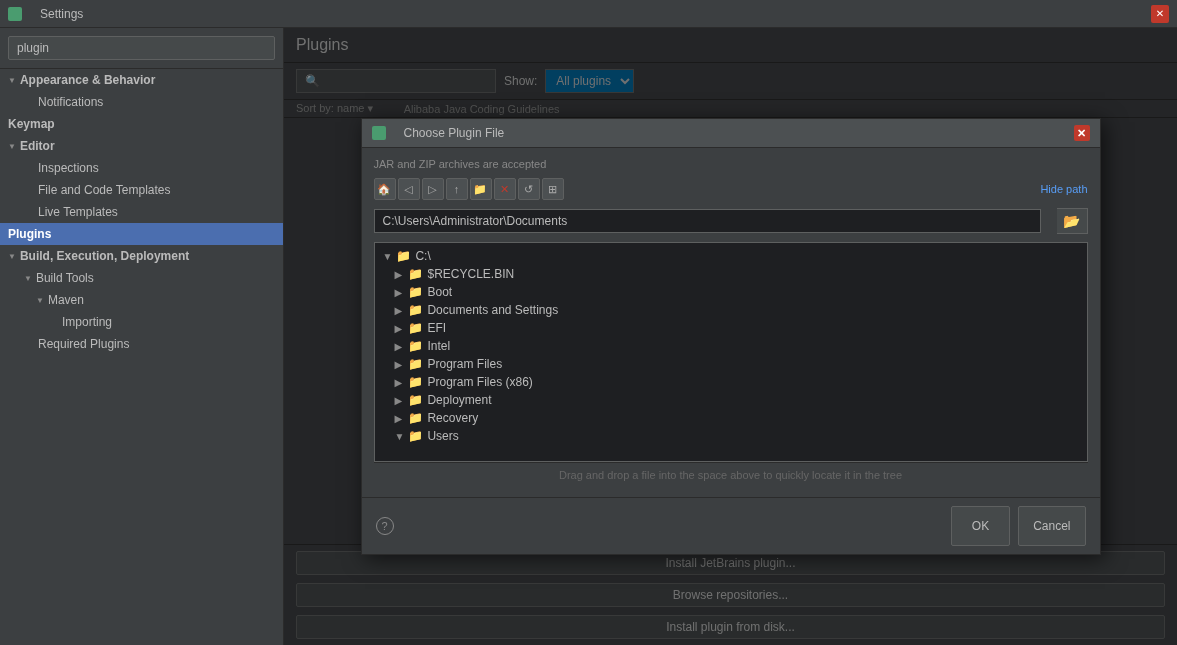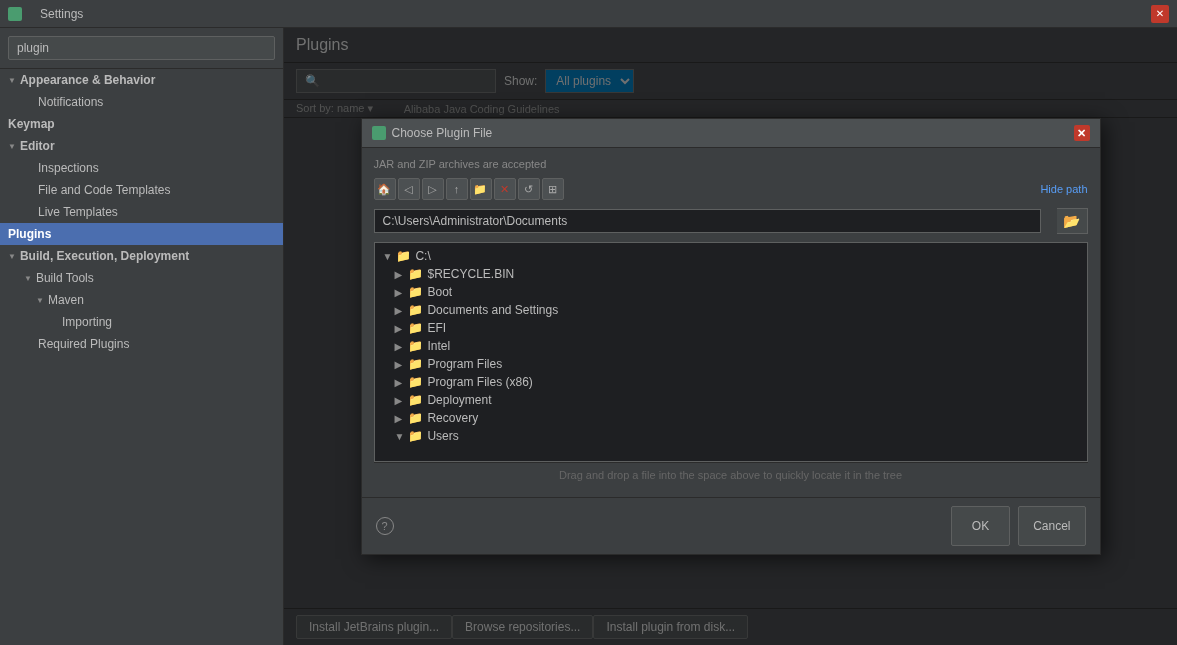--- a/index.html
+++ b/index.html
@@ -103,21 +103,21 @@
     .bottom-bar {
       position: absolute;
       bottom: 0;
       left: 0;
       right: 0;
       padding: 6px 12px;
       border-top: 1px solid #2b2b2b;
       background: #3c3f41;
     }
     .bottom-bar-text { font-size: 11px; color: #888; margin-bottom: 6px; }
-    .bottom-bar-buttons { display: flex; gap: 0; }
+    .bottom-bar-buttons { display: flex; gap: 8px; flex-direction: column; }
     .btn-bottom {
       background: #45494a;
       border: 1px solid #5e6060;
       color: #bbbbbb;
       padding: 4px 12px;
       font-size: 12px;
       cursor: pointer;
       border-radius: 2px;
     }
 
@@ -138,21 +138,21 @@
       box-shadow: 4px 4px 20px rgba(0,0,0,0.6);
     }
     .dialog-title-bar {
       background: #4c5052;
       padding: 6px 10px;
       display: flex;
       align-items: center;
       justify-content: space-between;
       border-bottom: 1px solid #2b2b2b;
     }
-    .dialog-title-text { color: #bbbbbb; font-size: 12px; display: flex; align-items: center; gap: 6px; }
+    .dialog-title-text { color: #bbbbbb; font-size: 12px; display: flex; align-items: center; gap: 18px; }
     .dialog-title-icon { width: 14px; height: 14px; background: #4a9c6f; border-radius: 2px; }
     .dialog-close {
       width: 16px; height: 16px;
       background: #c0392b;
       border-radius: 2px;
       display: flex; align-items: center; justify-content: center;
       cursor: pointer;
       color: white;
       font-size: 11px;
       font-weight: bold;

